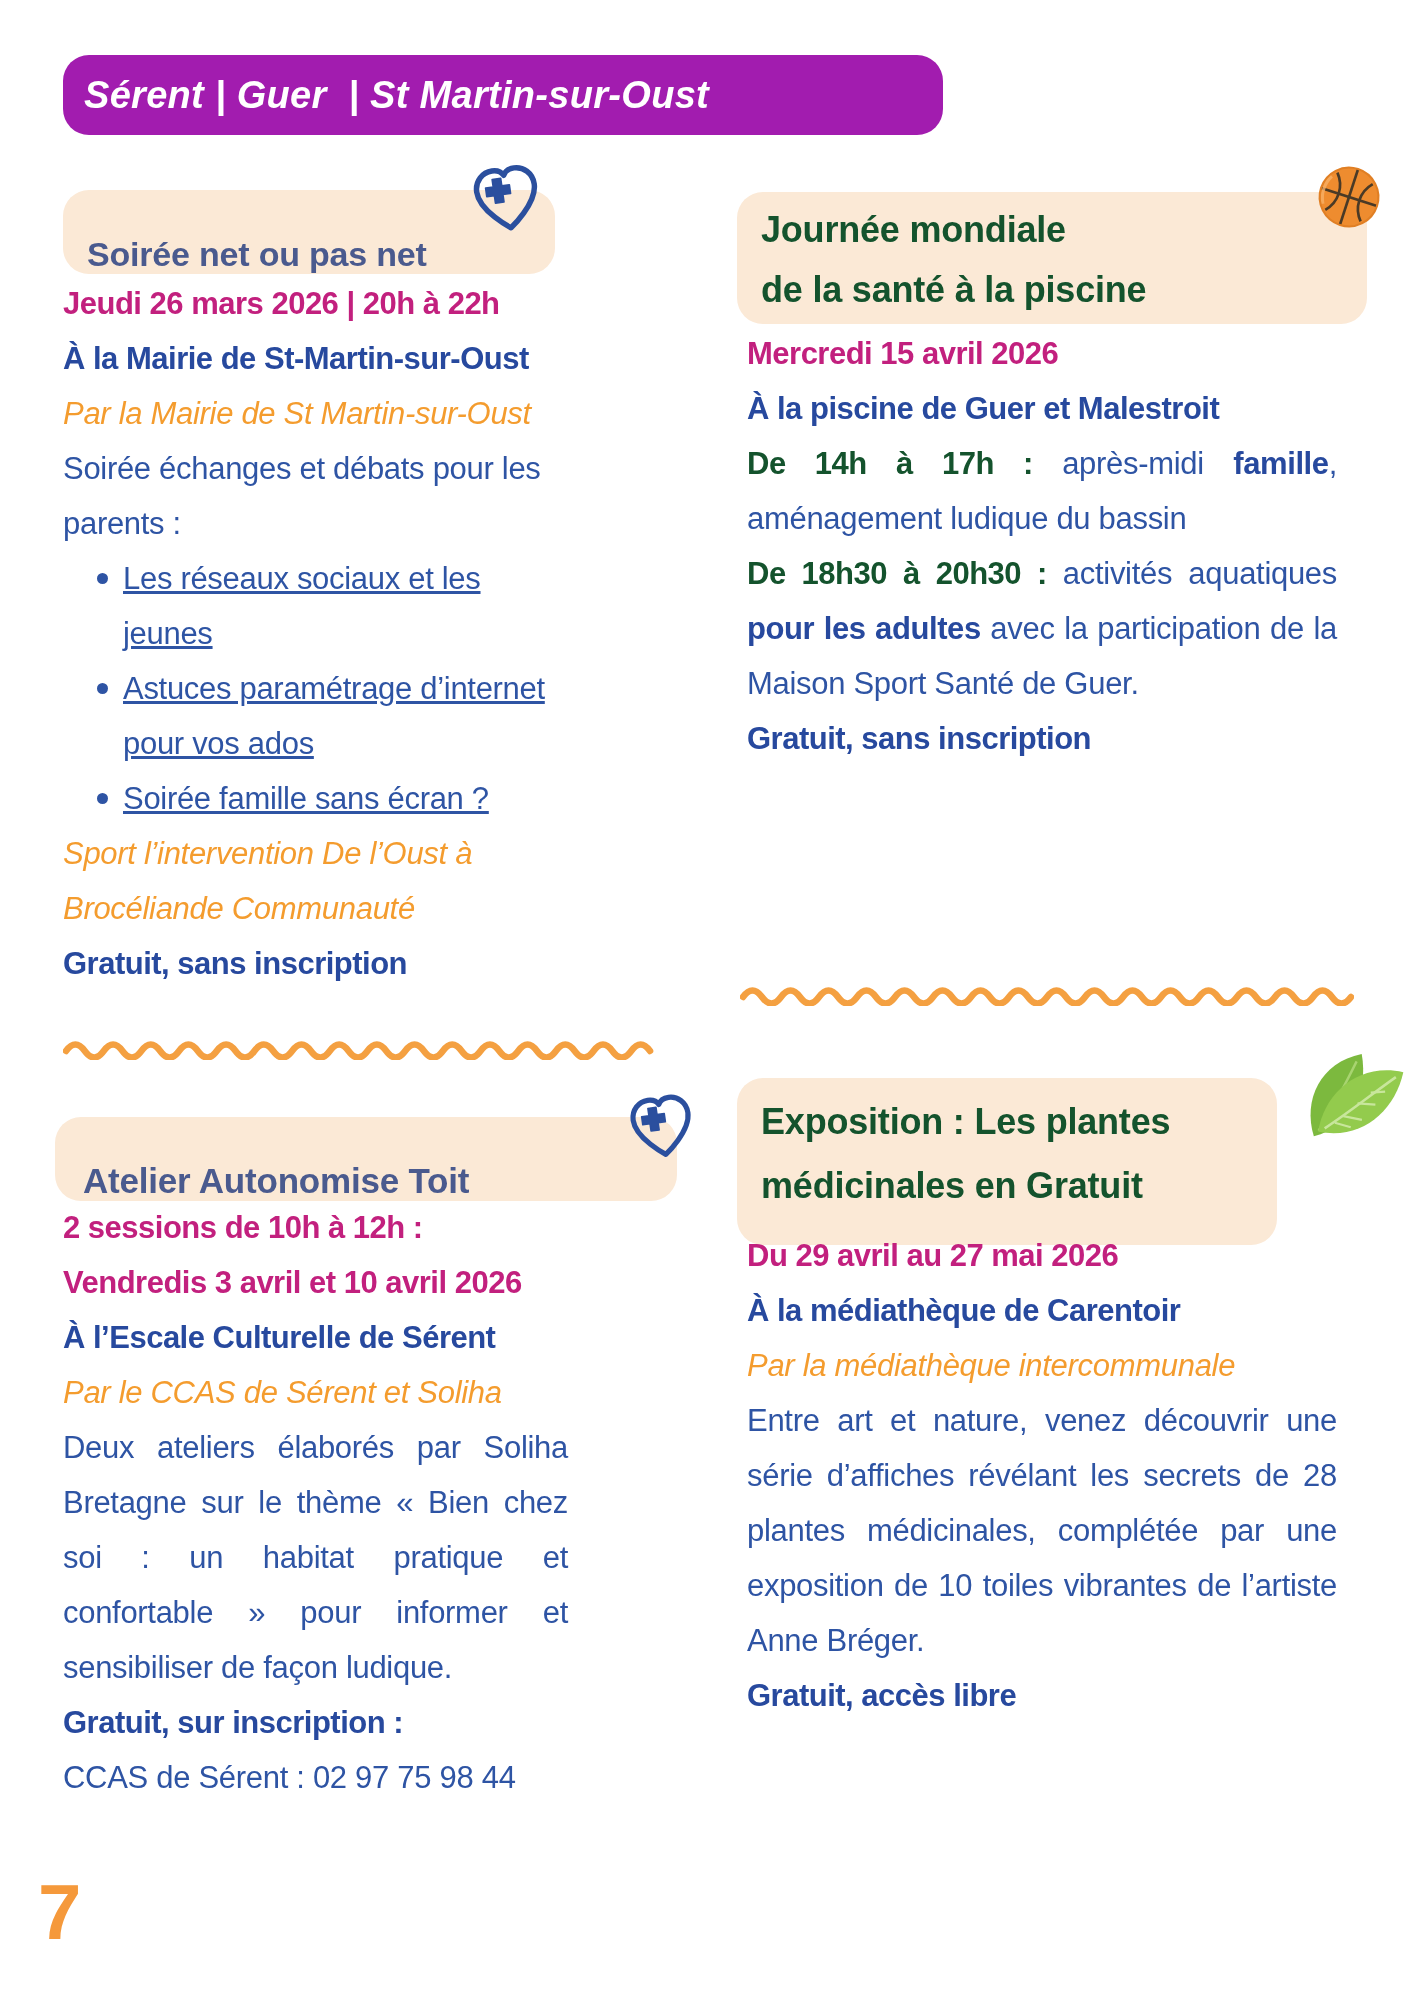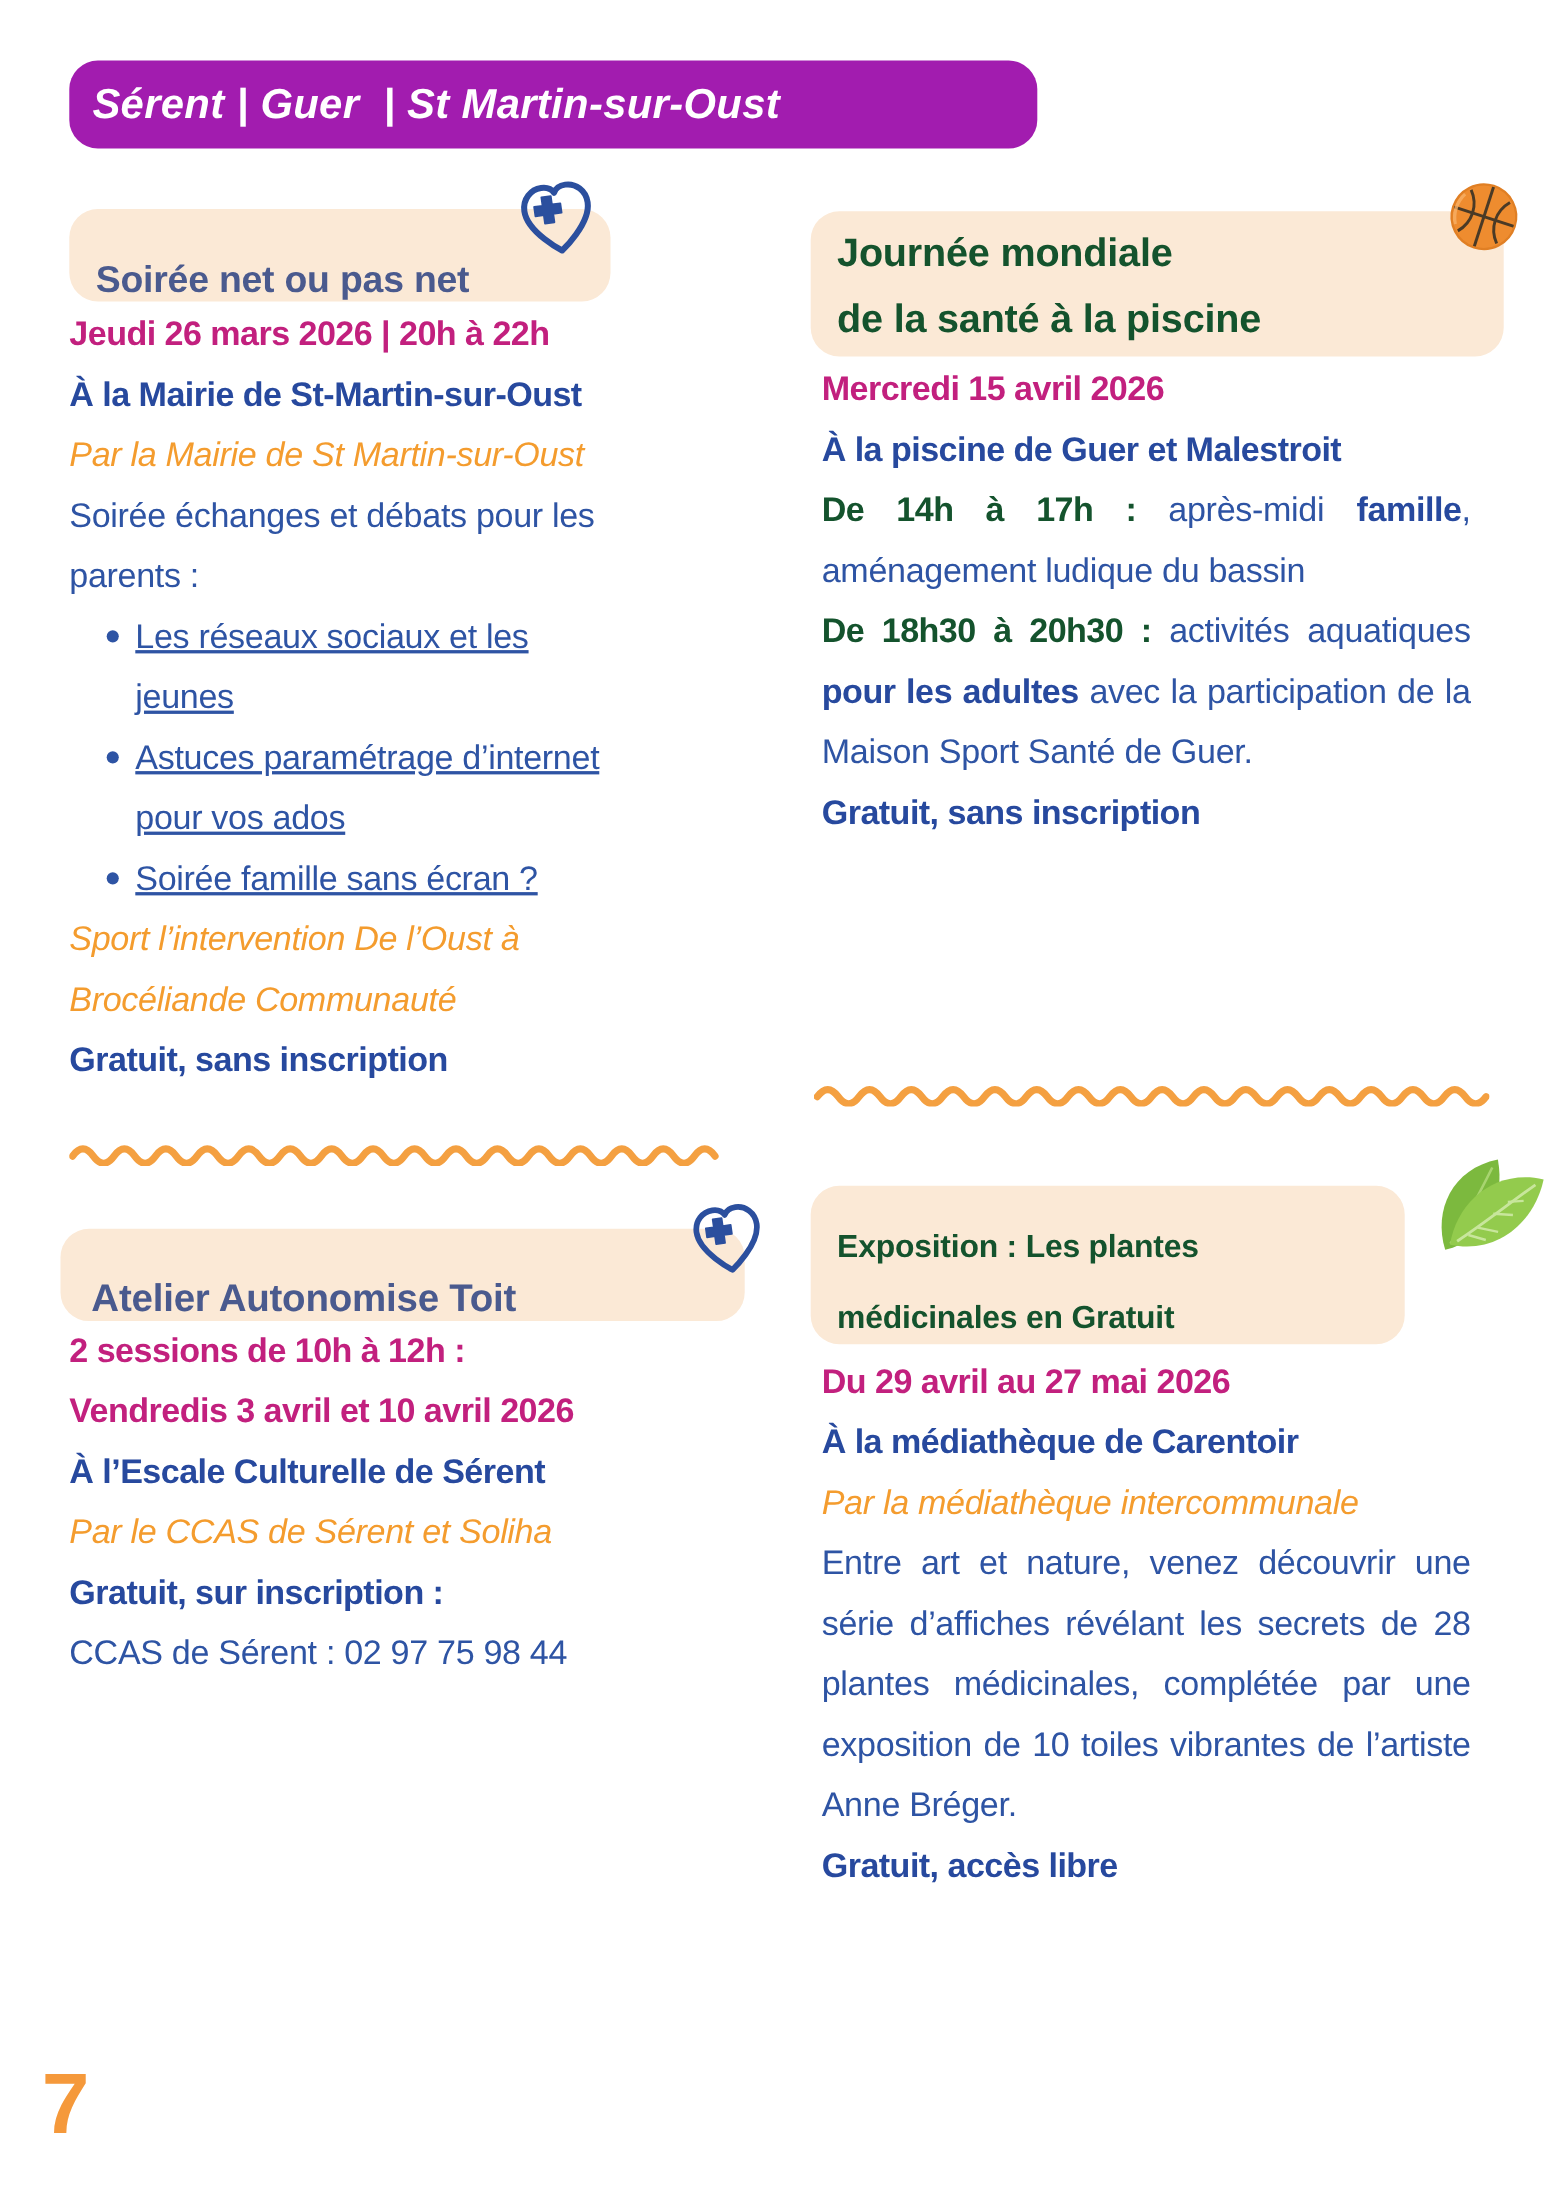--- a/index.html
+++ b/index.html
@@ -17,21 +17,21 @@
 
   
   .pill{position:absolute;background:#FBE9D6;border-radius:26px;box-sizing:border-box;}
   .pill-single{display:flex;align-items:flex-end;}
   .pill-title{font-weight:bold;letter-spacing:-.2px;}
   .slate{color:#4A5A8E;}
   .vivid{color:#14532d;}
   #l1-pill{left:63px;top:190px;width:492px;height:84px;padding-left:24px;font-size:34px;}
   #l2-pill{left:55px;top:1117px;width:622px;height:84px;padding-left:28px;font-size:35px;}
   #r1-pill{left:737px;top:192px;width:630px;height:132px;padding:8px 0 0 24px;font-size:36px;line-height:60px;}
-  #r2-pill{left:737px;top:1078px;width:540px;height:144px;padding:24px 0 0 24px;font-size:29px;line-height:64px;}
+  #r2-pill{left:737px;top:1078px;width:540px;height:167px;padding:12px 0 0 24px;font-size:36px;line-height:64px;}
 
   
   .stack{position:absolute;font-size:31px;line-height:55px;color:#2E54A4;letter-spacing:-.3px;}
   #stack-l1{left:63px;top:276px;width:510px;}
   #stack-l2{left:63px;top:1200px;width:505px;}
   #stack-r1{left:747px;top:326px;width:590px;}
   #stack-r2{left:747px;top:1228px;width:590px;}
   .tline{white-space:nowrap;}
   .magenta{color:#C2207E;font-weight:bold;letter-spacing:-.5px;}
   .b{font-weight:bold;color:#27499E;letter-spacing:-.5px;}
@@ -120,20 +120,21 @@
         <path d="M17 11.5 h5 v4.5 h4.5 v5 H22 v4.5 h-5 V21 h-4.5 v-5 H17 Z" fill="#2B4F9E" stroke="#2B4F9E" stroke-width="1" stroke-linejoin="round"></path>
       </g>
     </svg>
   </span>
 
   <div class="stack" id="stack-l2">
     <div class="tline magenta">2 sessions de 10h à 12h :</div>
     <div class="tline magenta">Vendredis 3 avril et 10 avril 2026</div>
     <div class="tline b">À l’Escale Culturelle de Sérent</div>
     <div class="tline org">Par le CCAS de Sérent et Soliha</div>
+    <p class="just">Deux ateliers élaborés par Soliha Bretagne sur le thème « Bien chez soi : un habitat pratique et confortable » pour informer et sensibiliser de façon ludique.</p>
     <div class="tline b">Gratuit, sur inscription :</div>
     <div class="tline">CCAS de Sérent : 02 97 75 98 44</div>
   </div>
 
   <div class="pagenum">7</div>
 
   <div class="pill" id="r1-pill">
     <div class="pill-title vivid">
         <div class="tline">Journée mondiale</div>
         <div class="tline">de la santé à la piscine</div>

